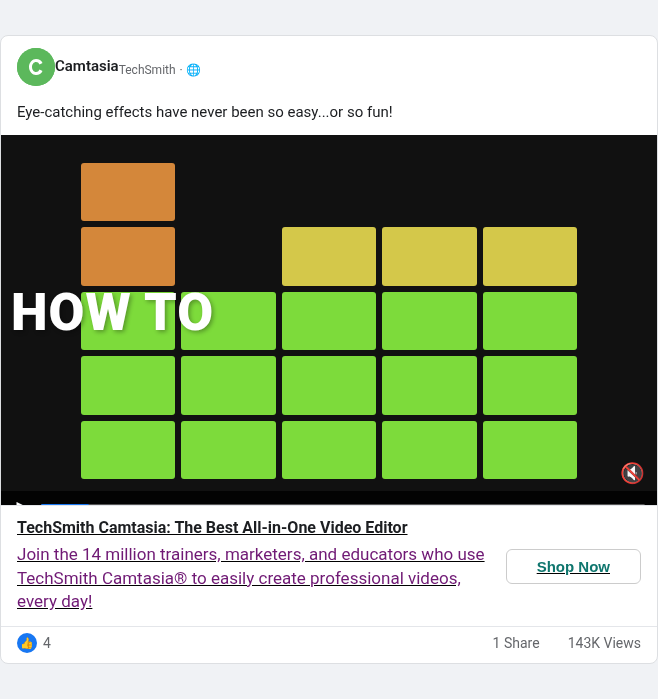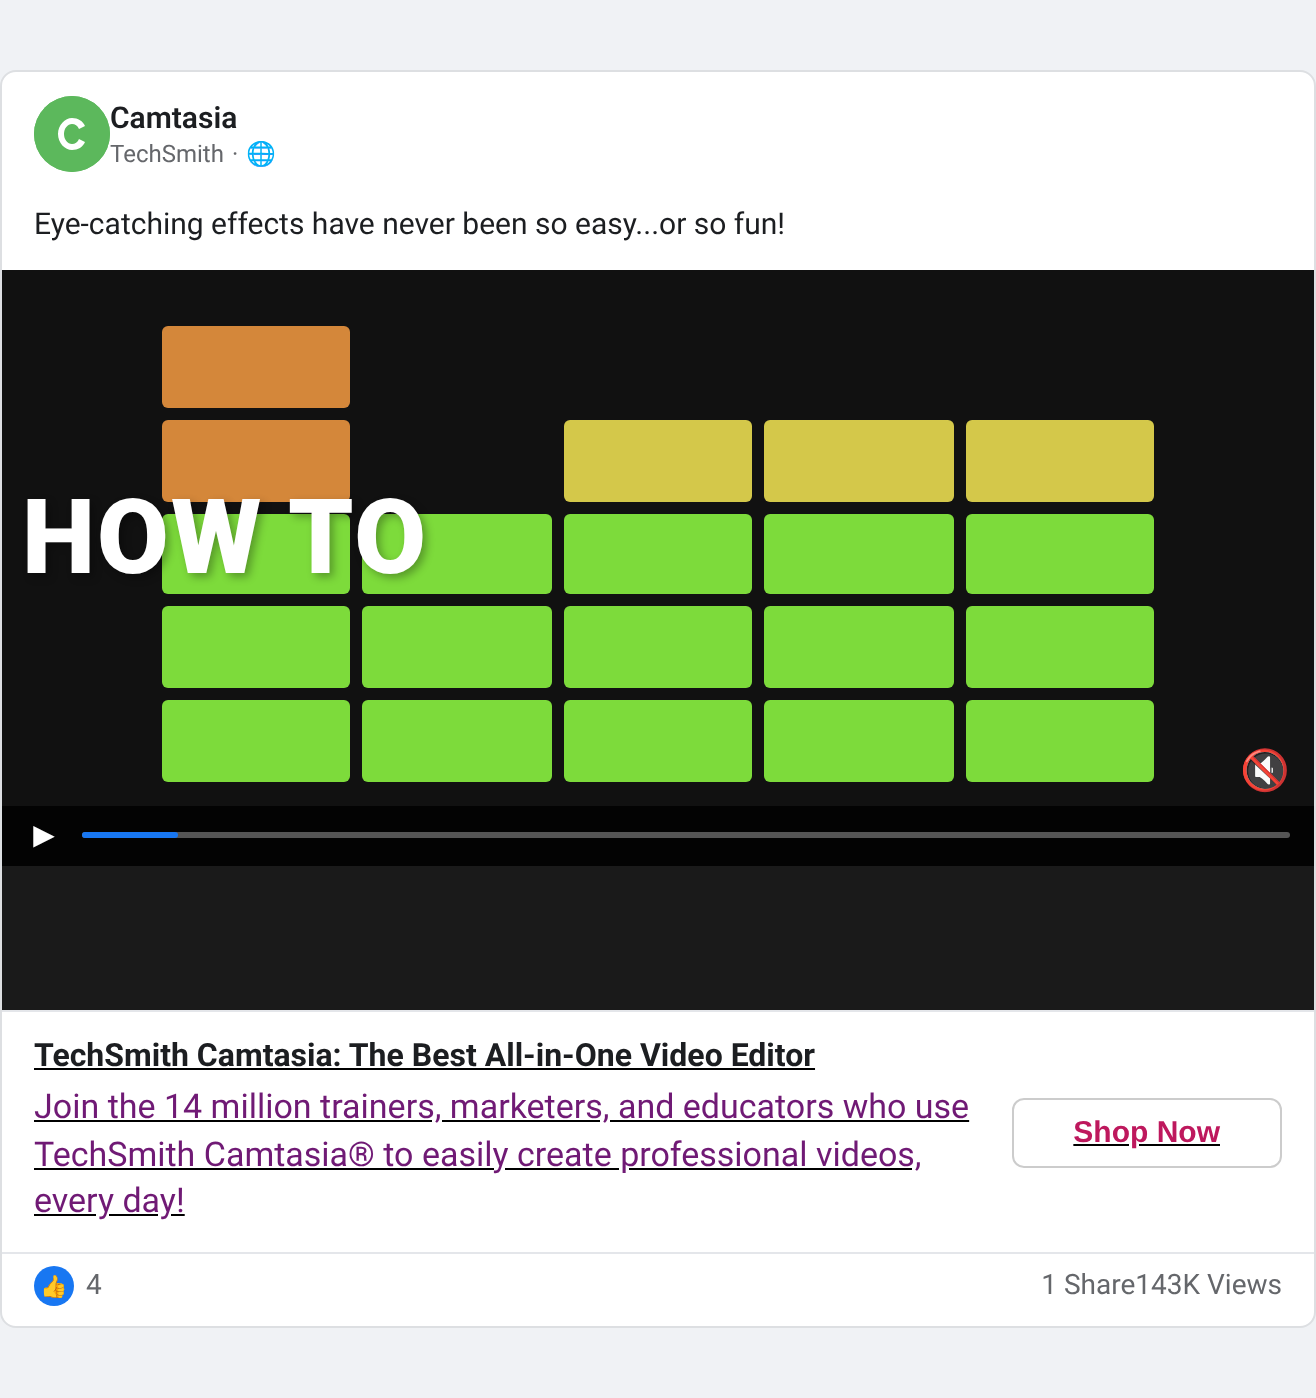--- a/index.html
+++ b/index.html
@@ -27,21 +27,21 @@
       width: 38px;
       height: 38px;
       border-radius: 50%;
       background: #5cb85c;
       display: flex;
       align-items: center;
       justify-content: center;
     }
     .header-text {
       display: flex;
-      flex-direction: column;
+      align-items: flex-end;
     }
     .brand-name {
       font-weight: 600;
       font-size: 15px;
       color: #1c1e21;
       line-height: 1.3;
     }
     .sponsored-row {
       display: flex;
       align-items: center;
@@ -57,21 +57,21 @@
     }
     .video-container {
       width: 100%;
       background: #1a1a1a;
       position: relative;
       height: 370px;
       overflow: hidden;
     }
     .video-visual {
       width: 100%;
-      height: 268px;
+      height: 356px;
       background: #111;
       display: flex;
       align-items: center;
       justify-content: center;
       position: relative;
     }
     .block {
       border-radius: 3px;
     }
     .block.green { background: #7ddb3b; }
@@ -150,21 +150,21 @@
       color: #701a75;
       line-height: 1.4;
     }
     .shop-now-btn {
       padding: 8px 30px;
       background: #fff;
       border: 1px solid #ccc;
       border-radius: 6px;
       font-size: 15px;
       font-weight: 600;
-      color: #be185d;
+      color: #0f766e;
       cursor: pointer;
       white-space: nowrap;
       flex-shrink: 0;
     }
     .footer {
       padding: 6px 16px 10px 16px;
       display: flex;
       align-items: center;
       justify-content: space-between;
       border-top: 1px solid #e4e6ea;
@@ -183,21 +183,21 @@
       background: #1877f2;
       display: flex;
       align-items: center;
       justify-content: center;
       color: #fff;
       font-size: 11px;
     }
     .stats {
       display: flex;
       align-items: center;
-      gap: 0;
+      gap: 28px;
       font-size: 14px;
       color: #65676b;
     }
   </style>
 </head>
 <body>
 
 <div class="card">
 
   <div class="header">

